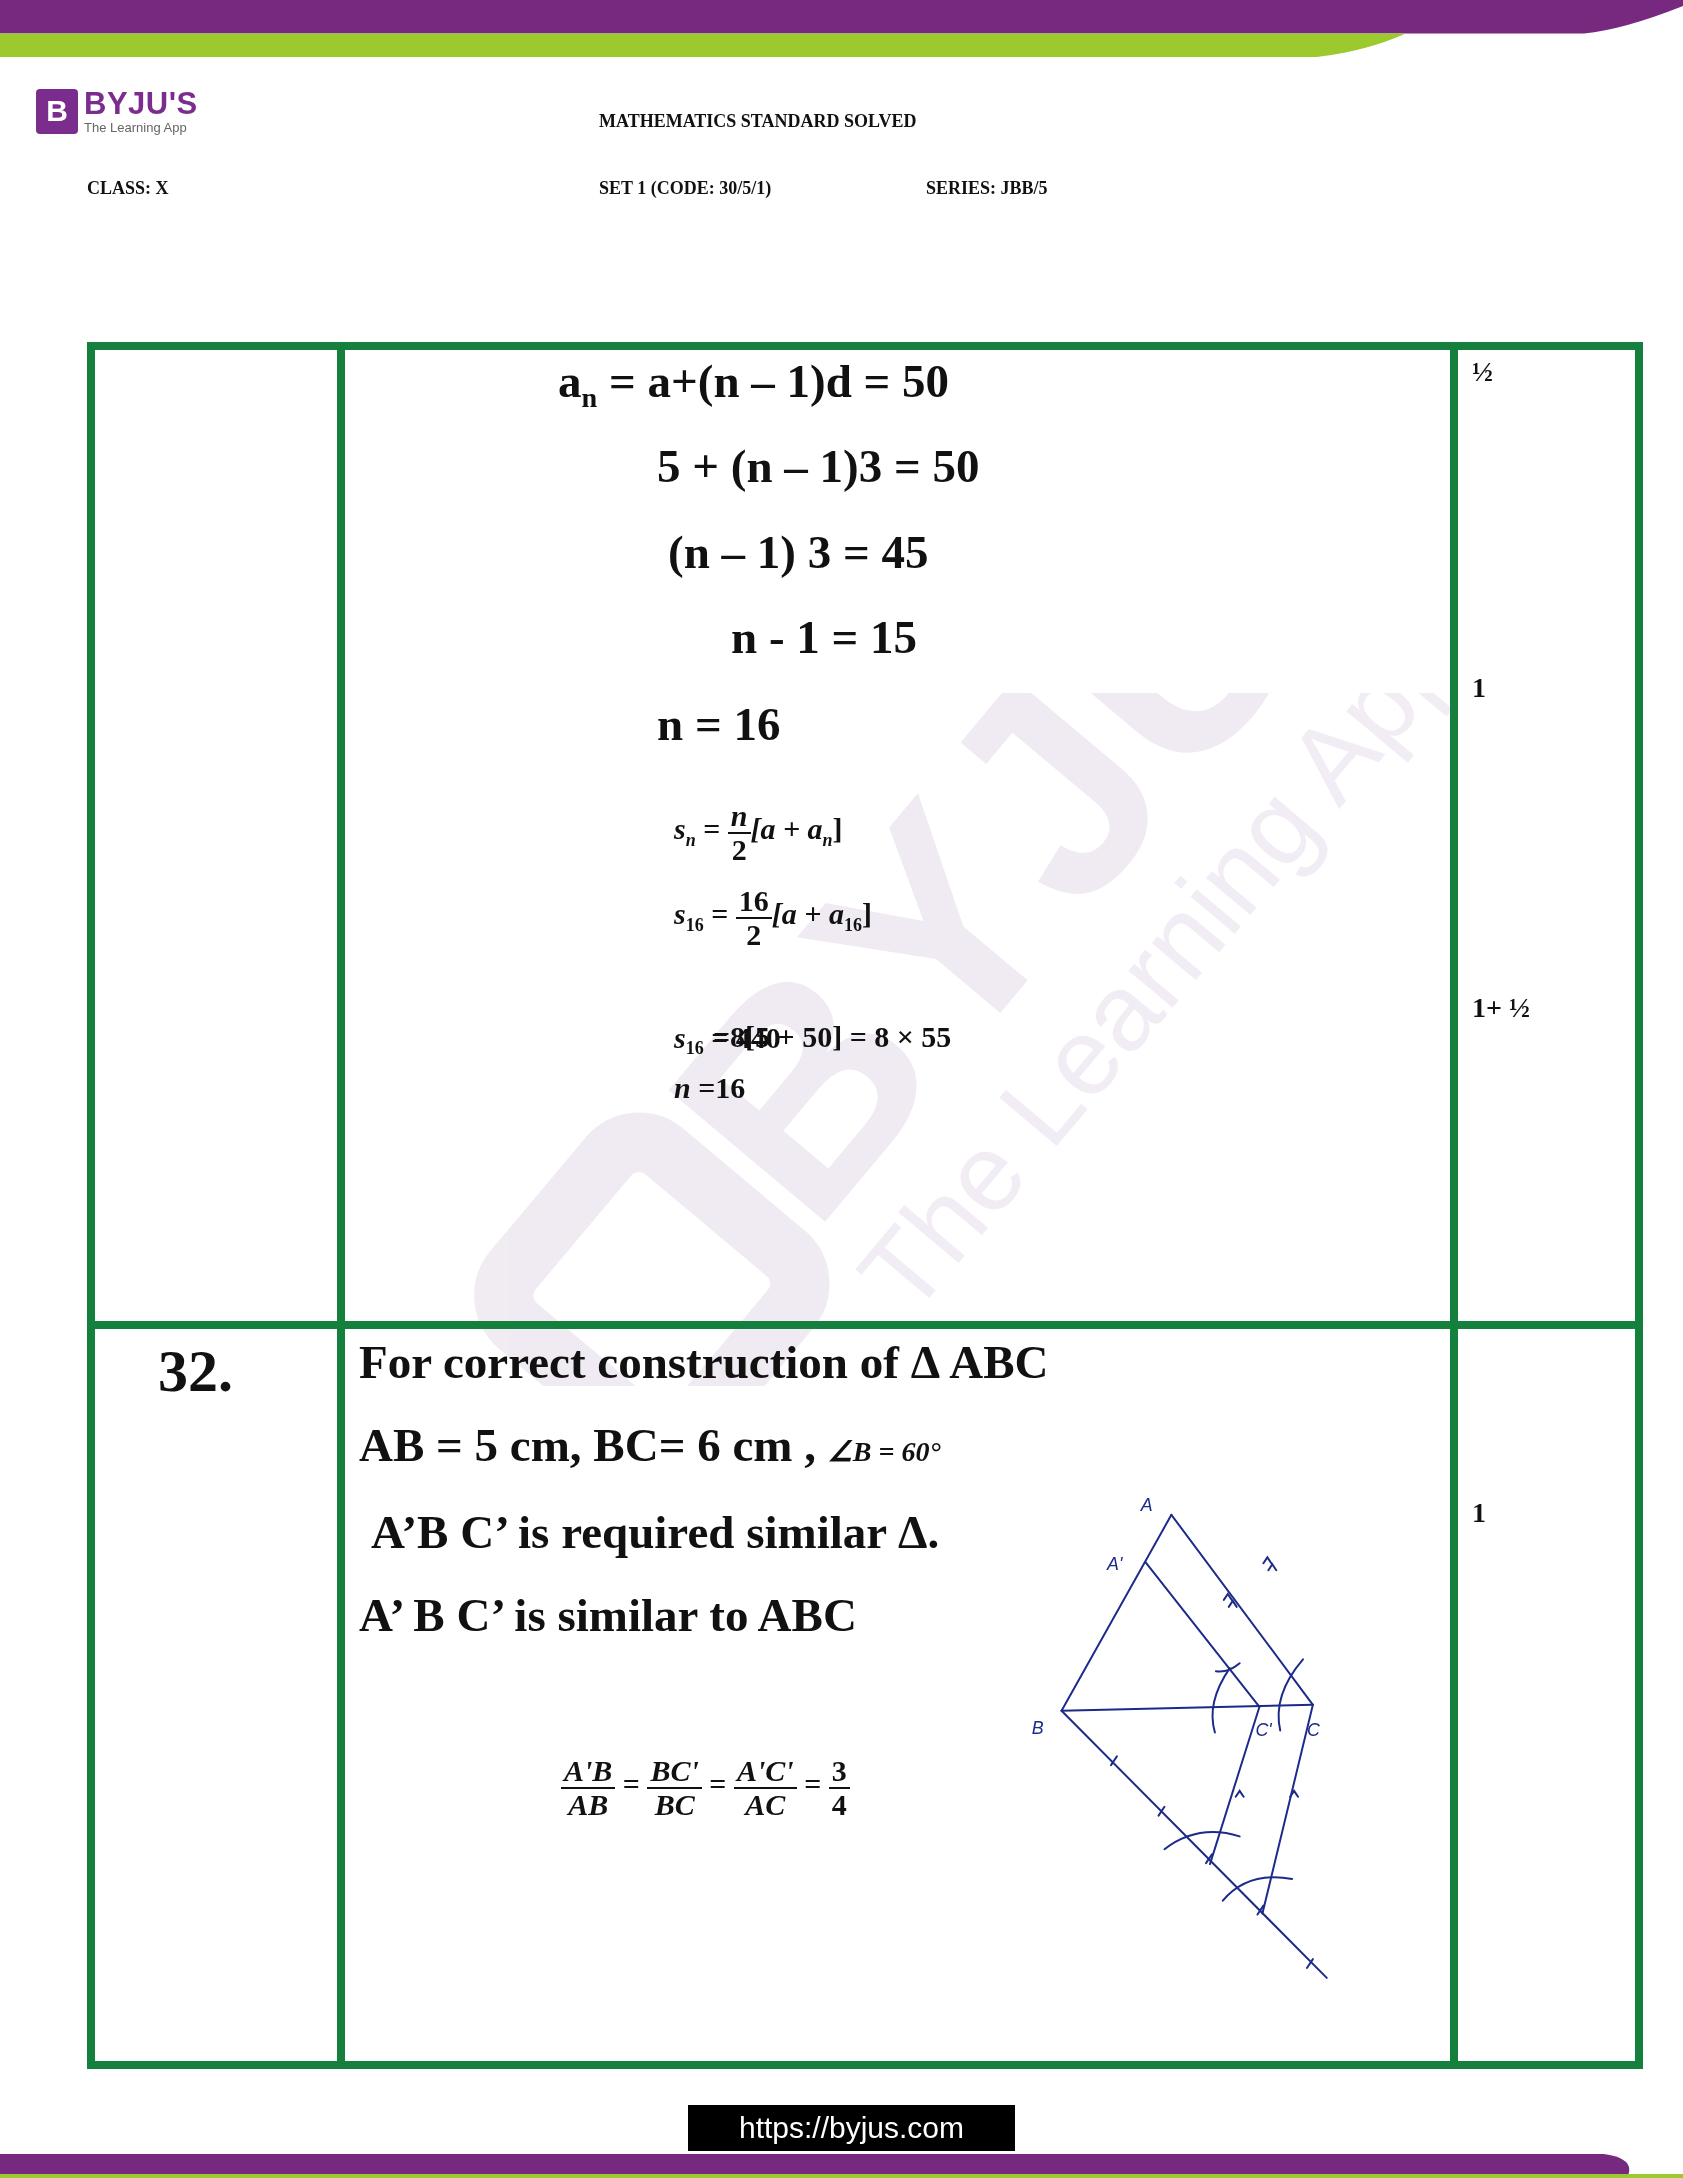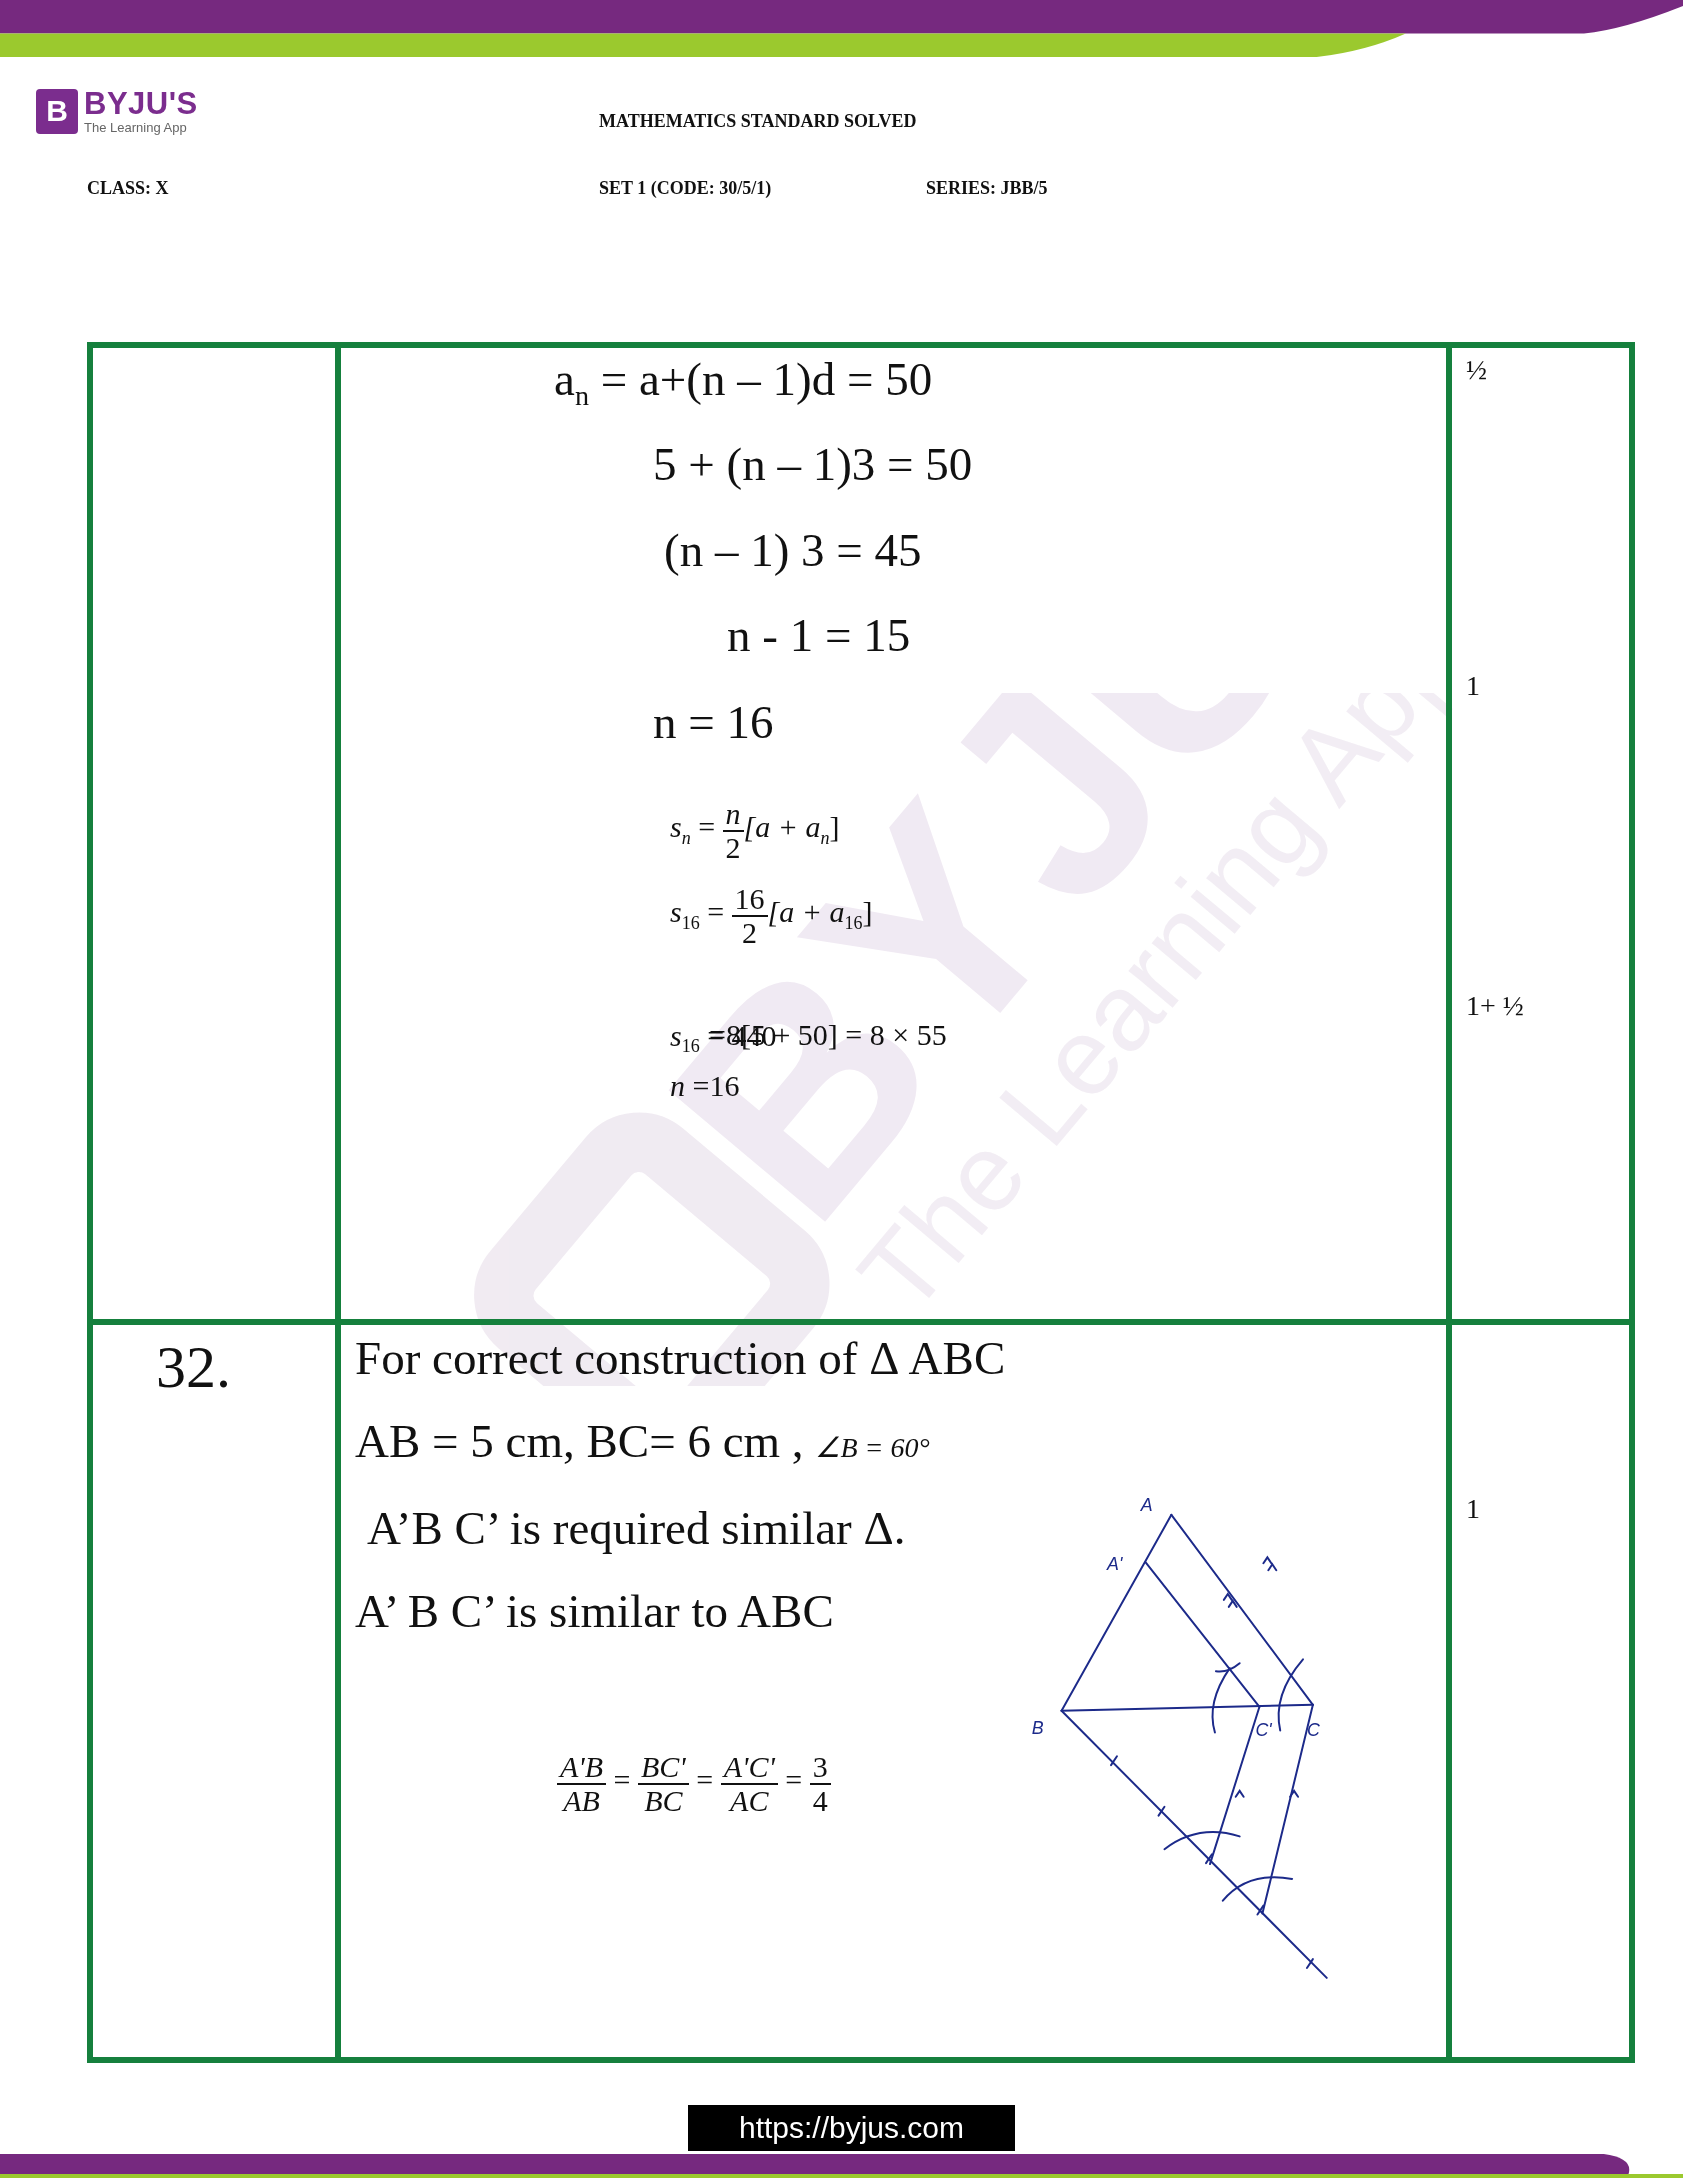--- a/index.html
+++ b/index.html
@@ -7,21 +7,21 @@
   .topbar{position:absolute;left:0;top:0;width:1683px;height:57px;}
   .footer-bar{position:absolute;left:0;bottom:0;width:1683px;height:24px;}
   .logo{position:absolute;left:36px;top:88px;display:flex;align-items:center;}
   .logo-box{width:42px;height:45px;background:#7b2d8e;border-radius:4px;display:flex;align-items:center;justify-content:center;color:#fff;font-family:"Liberation Sans",sans-serif;font-weight:bold;font-size:30px;}
   .logo-text{margin-left:6px;line-height:1;}
   .logo-name{font-family:"Liberation Sans",sans-serif;font-weight:bold;font-size:31px;color:#7b2d8e;letter-spacing:0.5px;}
   .logo-tag{font-family:"Liberation Sans",sans-serif;font-size:13px;color:#666;margin-top:2px;}
   .hdr{position:absolute;font-weight:bold;font-size:18px;}
   .watermark{position:absolute;left:416px;top:693px;width:1089px;height:693px;pointer-events:none;}
   table.sol{position:absolute;left:87px;top:342px;border-collapse:collapse;}
-  table.sol td{border:6px solid #15803d;vertical-align:top;padding:8px;position:relative;}
+  table.sol td{border:8px solid #15803d;vertical-align:top;padding:8px;position:relative;font-weight:bold;}
   .c1{width:226px;}
   .c2{width:1089px;}
   .c3{width:161px;}
   .row1 td{height:955px;}
   .row2 td{height:716px;}
   .eq{position:absolute;white-space:nowrap;font-size:47px;}
   .m{position:absolute;white-space:nowrap;font-size:30px;text-align:center;}
   .it{font-style:italic;}
   .frac{display:inline-flex;flex-direction:column;align-items:center;vertical-align:middle;line-height:1.05;}
   .frac .num{border-bottom:2px solid #111;padding:0 3px;}

